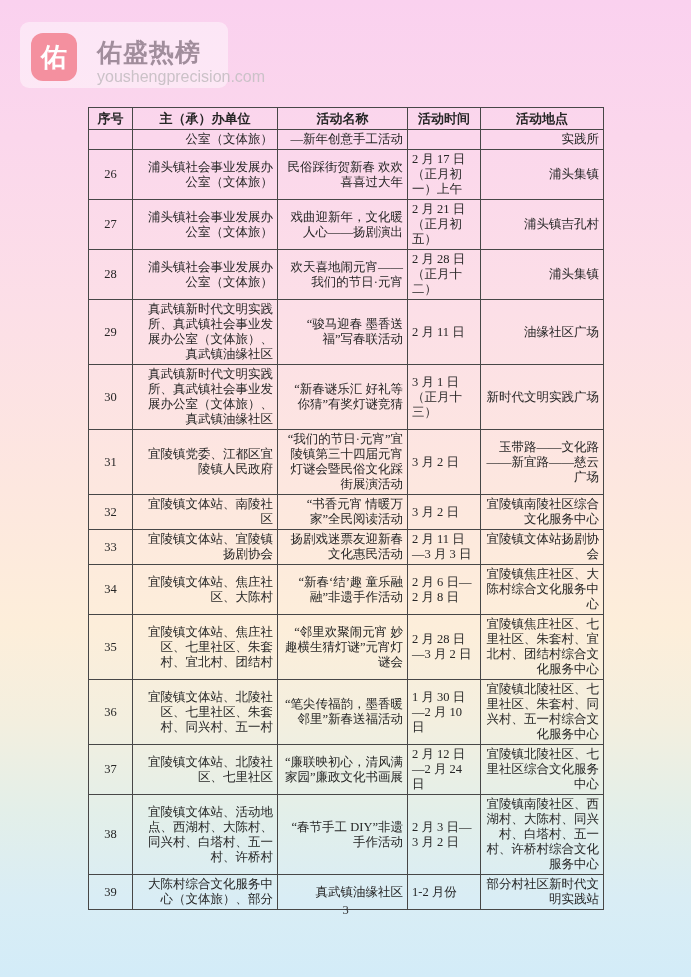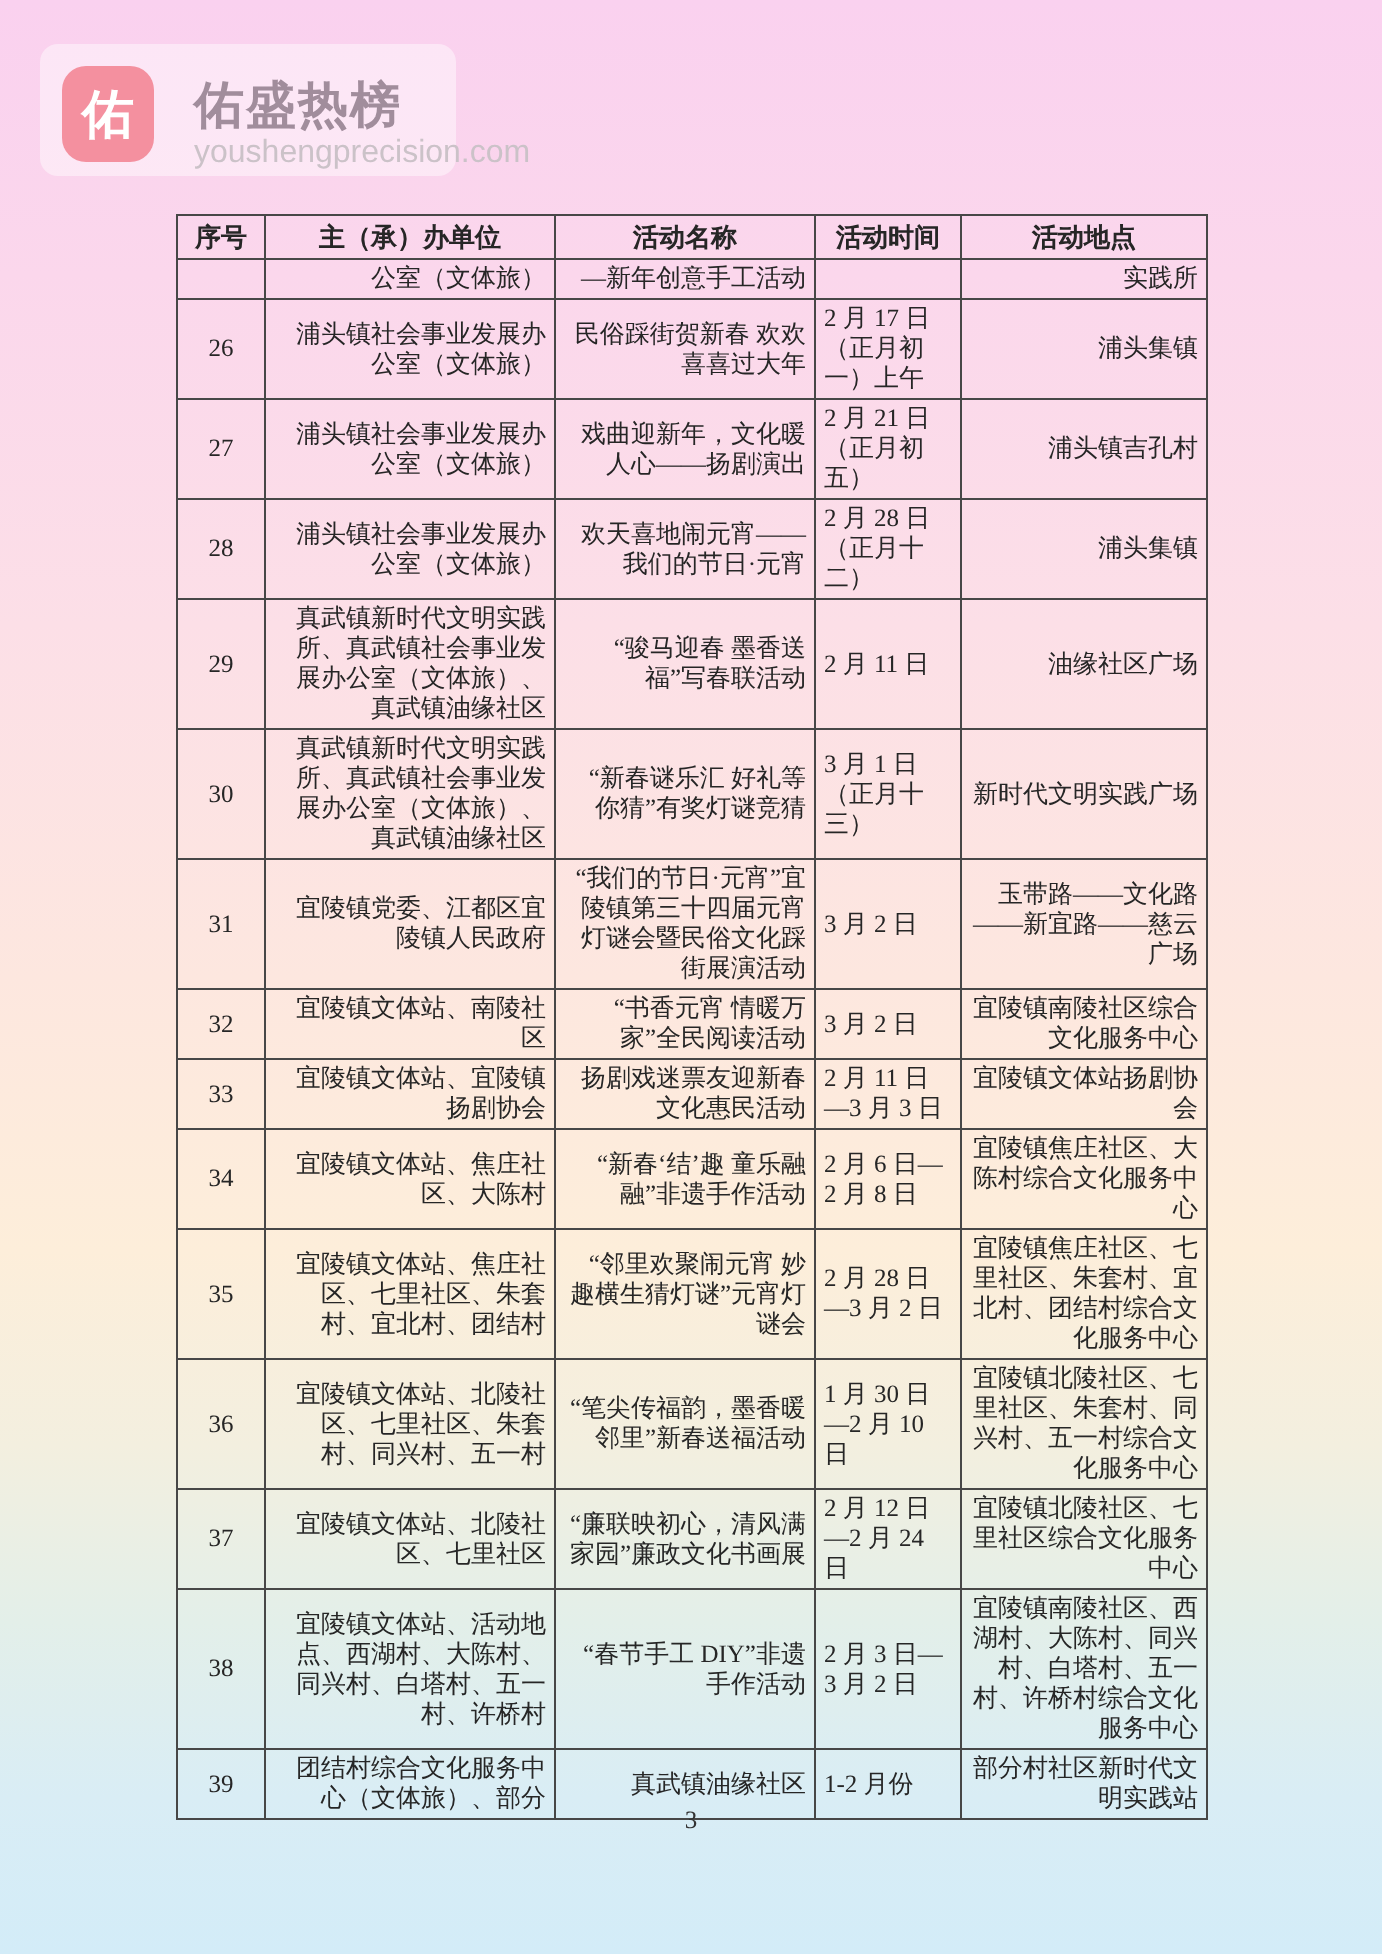--- a/index.html
+++ b/index.html
@@ -178,21 +178,21 @@
       </tr>
       <tr>
         <td class="col-no">38</td>
         <td class="col-unit">宜陵镇文体站、活动地点、西湖村、大陈村、同兴村、白塔村、五一村、许桥村</td>
         <td class="col-name">“春节手工 DIY”非遗手作活动</td>
         <td class="col-time">2 月 3 日—3 月 2 日</td>
         <td class="col-place">宜陵镇南陵社区、西湖村、大陈村、同兴村、白塔村、五一村、许桥村综合文化服务中心</td>
       </tr>
       <tr>
         <td class="col-no">39</td>
-        <td class="col-unit">团结村综合文化服务中心（文体旅）、部分</td>
+        <td class="col-unit">大陈村综合文化服务中心（文体旅）、部分</td>
         <td class="col-name">真武镇油缘社区</td>
         <td class="col-time">1-2 月份</td>
         <td class="col-place">部分村社区新时代文明实践站</td>
       </tr>
     </tbody>
 </table>
 
 <div class="page-number">3</div>
 
 </body></html>

